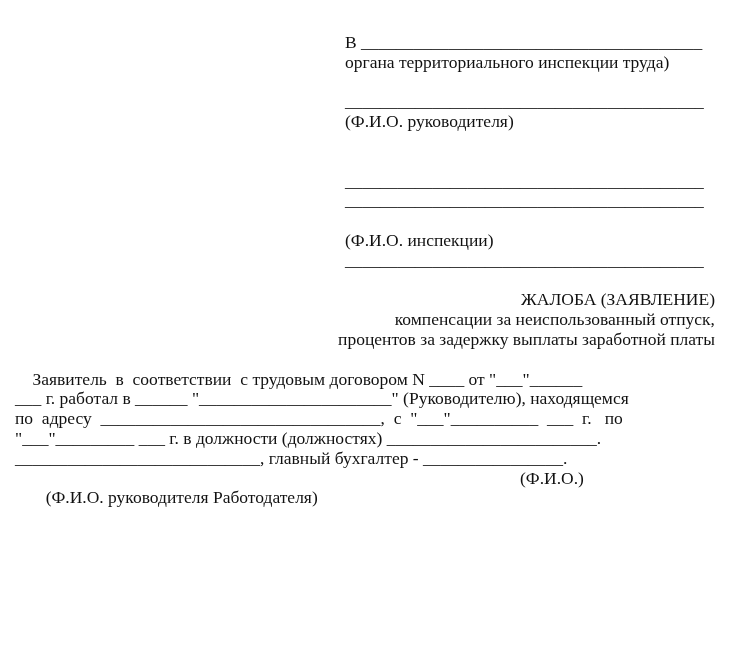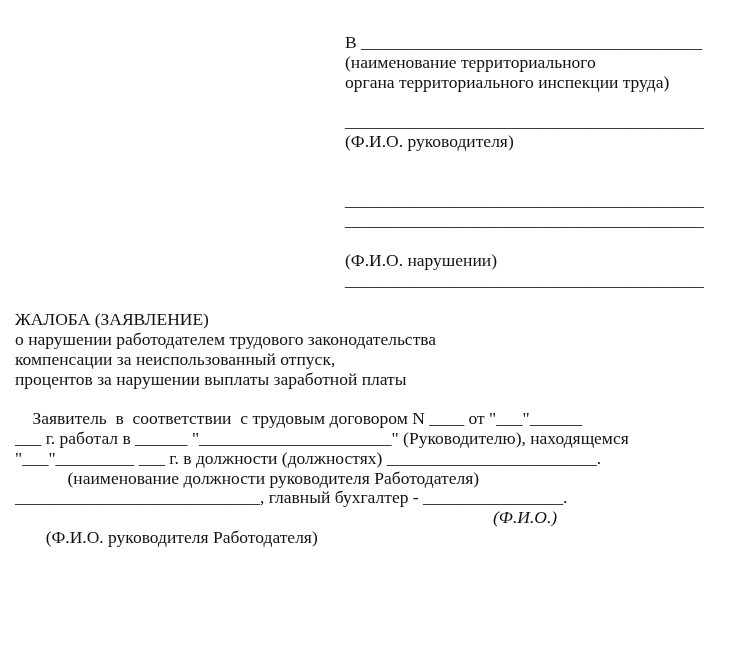--- a/index.html
+++ b/index.html
@@ -17,65 +17,62 @@
     width: 745px; height: 667px;
     padding: 33px 30px 0 15px;
   }
   .line {
     min-height: 19.8px;
     white-space: pre;
     position: relative;
   }
   .address-block { margin-left: 330px; }
   .title-block {
-    text-align: left;
+    text-align: right;
     margin-top: 19.8px;
     margin-bottom: 19.8px;
   }
   .body-block { }
   .fio-right {
     position: absolute;
-    left: 478px;
+    left: 505px;
     top: 0;
-    font-style: italic;
   }
 </style>
 </head>
 <body>
 
 <div class="page">
 
   <div class="address-block">
     <div class="line">В _______________________________________</div>
-    <div class="line">(наименование территориального</div>
     <div class="line">органа территориального инспекции труда)</div>
     <div class="line"></div>
     <div class="line">_________________________________________</div>
     <div class="line">(Ф.И.О. руководителя)</div>
     <div class="line"></div>
     <div class="line"></div>
     <div class="line">_________________________________________</div>
     <div class="line">_________________________________________</div>
     <div class="line"></div>
-    <div class="line">(Ф.И.О. нарушении)</div>
+    <div class="line">(Ф.И.О. инспекции)</div>
     <div class="line">_________________________________________</div>
   </div>
 
   <div class="title-block">
     <div class="line">ЖАЛОБА (ЗАЯВЛЕНИЕ)</div>
-    <div class="line">о нарушении работодателем трудового законодательства</div>
     <div class="line">компенсации за неиспользованный отпуск,</div>
-    <div class="line">процентов за нарушении выплаты заработной платы</div>
+    <div class="line">процентов за задержку выплаты заработной платы</div>
   </div>
 
   <div class="body-block">
     <div class="line">    Заявитель  в  соответствии  с трудовым договором N ____ от "___"______</div>
     <div class="line">___ г. работал в ______ "______________________" (Руководителю), находящемся</div>
+    <div class="line">по  адресу  ________________________________,  с  "___"__________  ___  г.   по</div>
     <div class="line">"___"_________ ___ г. в должности (должностях) ________________________.</div>
-    <div class="line">            (наименование должности руководителя Работодателя)</div>
     <div class="line">____________________________, главный бухгалтер - ________________.</div>
     <div class="line">
       <span> (Ф.И.О. руководителя Работодателя)</span>
       <span class="fio-right">(Ф.И.О.)</span>
     </div>
 
   </div>
 
 </div>
 

